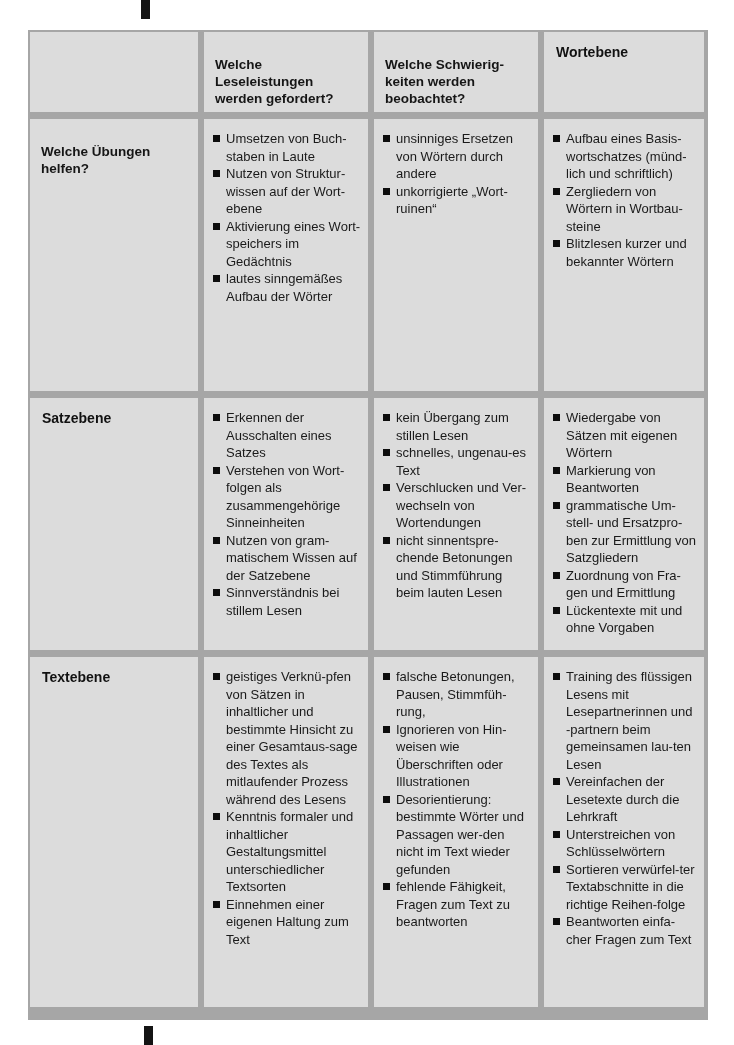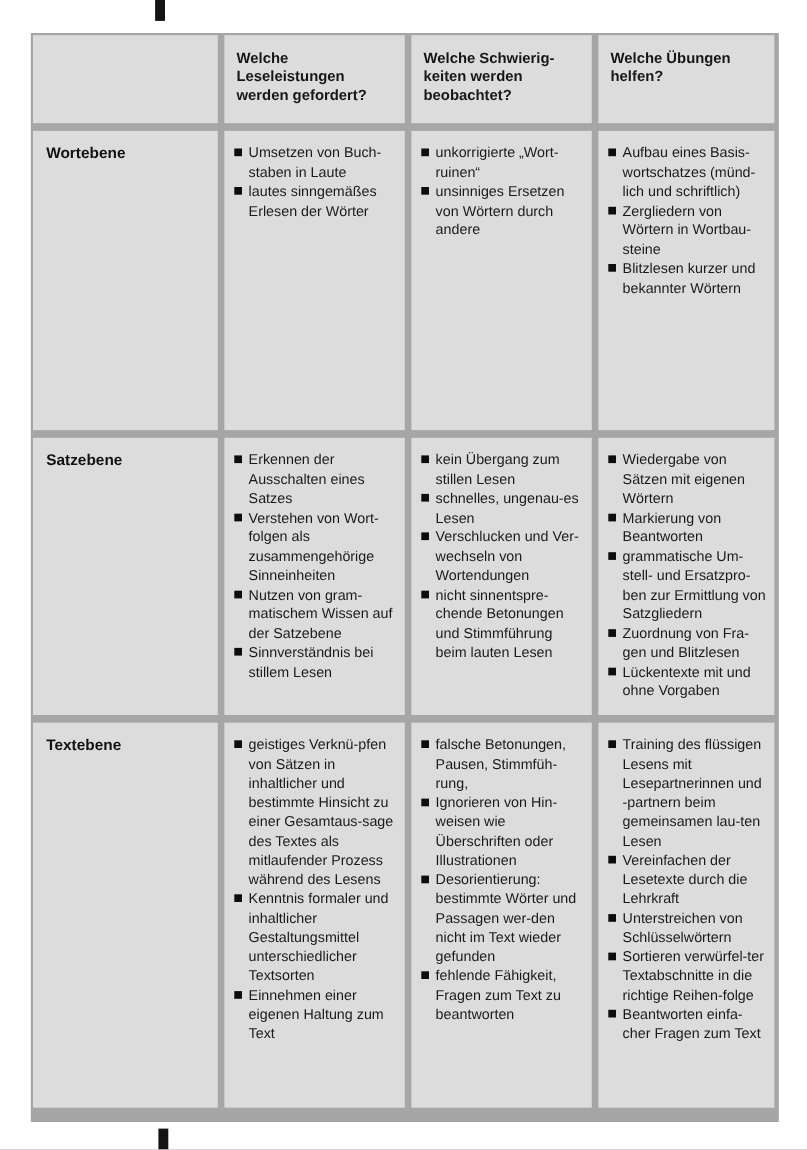--- a/index.html
+++ b/index.html
@@ -28,21 +28,21 @@
   }
   .cell{
     background:#dcdcdc;
     overflow:hidden;
     box-sizing:border-box;
   }
   .header-cell{
     font-weight:bold;
     font-size:13.5px;
     line-height:17px;
-    padding:12px 10px 0 11px;
+    padding:24px 10px 0 11px;
     color:#161616;
   }
   .label-cell{
     font-weight:bold;
     font-size:14px;
     padding:12px 8px 0 12px;
     color:#111111;
   }
   .body-cell{
     padding:11px 6px 6px 9px;
@@ -66,45 +66,53 @@
 
 <div class="table">
 
   <div class="cell"></div>
   <div class="cell header-cell">
     <span>Welche Leseleistungen werden gefordert?</span>
   </div>
   <div class="cell header-cell">
     <span>Welche Schwierig-keiten werden beobachtet?</span>
   </div>
+  <div class="cell label-cell">
+    <span>Wortebene</span>
+  </div>
+
   <div class="cell header-cell">
     <span>Welche Übungen helfen?</span>
   </div>
-
-  <div class="cell label-cell">
-    <span>Wortebene</span>
-  </div>
   <div class="cell body-cell">
     <div class="li">
         <span class="sq"></span>
         <span class="t">Umsetzen von Buch-staben in Laute</span>
       </div>
     <div class="li">
         <span class="sq"></span>
-        <span class="t">lautes sinngemäßes Erlesen der Wörter</span>
-      </div>
-  </div>
-  <div class="cell body-cell">
+        <span class="t">Nutzen von Struktur-wissen auf der Wort-ebene</span>
+      </div>
+    <div class="li">
+        <span class="sq"></span>
+        <span class="t">Aktivierung eines Wort-speichers im Gedächtnis</span>
+      </div>
+    <div class="li">
+        <span class="sq"></span>
+        <span class="t">lautes sinngemäßes Aufbau der Wörter</span>
+      </div>
+  </div>
+  <div class="cell body-cell">
+    <div class="li">
+        <span class="sq"></span>
+        <span class="t">unsinniges Ersetzen von Wörtern durch andere</span>
+      </div>
     <div class="li">
         <span class="sq"></span>
         <span class="t">unkorrigierte „Wort-ruinen“</span>
-      </div>
-    <div class="li">
-        <span class="sq"></span>
-        <span class="t">unsinniges Ersetzen von Wörtern durch andere</span>
       </div>
   </div>
   <div class="cell body-cell">
     <div class="li">
         <span class="sq"></span>
         <span class="t">Aufbau eines Basis-wortschatzes (münd-lich und schriftlich)</span>
       </div>
     <div class="li">
         <span class="sq"></span>
         <span class="t">Zergliedern von Wörtern in Wortbau-steine</span>
@@ -136,21 +144,21 @@
         <span class="t">Sinnverständnis bei stillem Lesen</span>
       </div>
   </div>
   <div class="cell body-cell">
     <div class="li">
         <span class="sq"></span>
         <span class="t">kein Übergang zum stillen Lesen</span>
       </div>
     <div class="li">
         <span class="sq"></span>
-        <span class="t">schnelles, ungenau-es Lesen</span>
+        <span class="t">schnelles, ungenau-es Text</span>
       </div>
     <div class="li">
         <span class="sq"></span>
         <span class="t">Verschlucken und Ver-wechseln von Wortendungen</span>
       </div>
     <div class="li">
         <span class="sq"></span>
         <span class="t">nicht sinnentspre-chende Betonungen und Stimmführung beim lauten Lesen</span>
       </div>
   </div>
@@ -162,21 +170,21 @@
     <div class="li">
         <span class="sq"></span>
         <span class="t">Markierung von Beantworten</span>
       </div>
     <div class="li">
         <span class="sq"></span>
         <span class="t">grammatische Um-stell- und Ersatzpro-ben zur Ermittlung von Satzgliedern</span>
       </div>
     <div class="li">
         <span class="sq"></span>
-        <span class="t">Zuordnung von Fra-gen und Blitzlesen</span>
+        <span class="t">Zuordnung von Fra-gen und Ermittlung</span>
       </div>
     <div class="li">
         <span class="sq"></span>
         <span class="t">Lückentexte mit und ohne Vorgaben</span>
       </div>
   </div>
 
   <div class="cell label-cell">
     <span>Textebene</span>
   </div>

